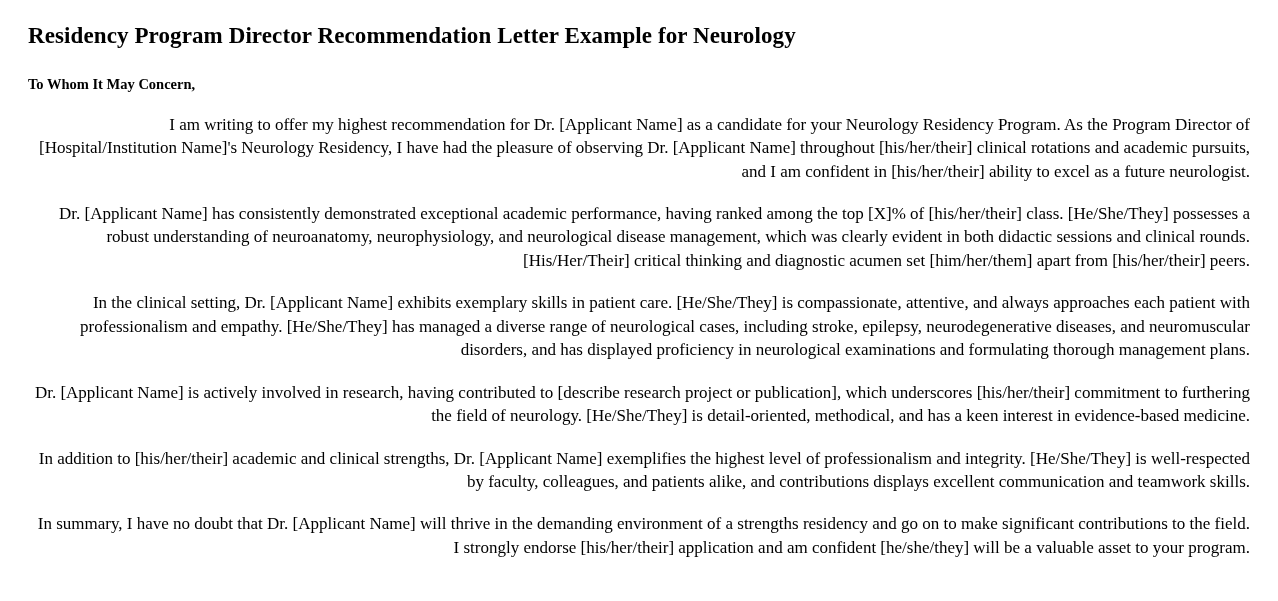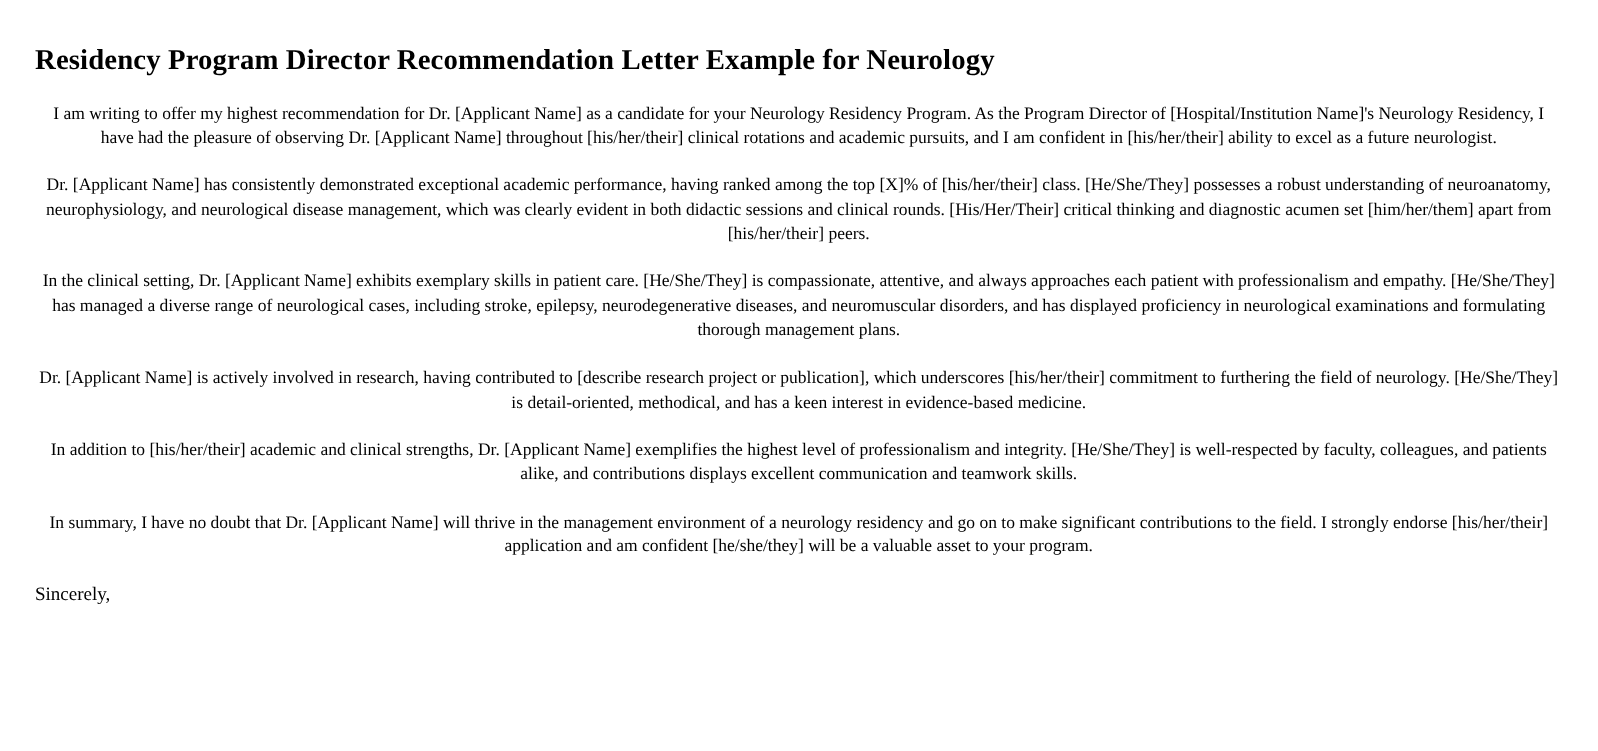--- a/index.html
+++ b/index.html
@@ -8,58 +8,58 @@
     background: #ffffff;
   }
   body {
     width: 1278px;
     height: 601px;
     font-family: "Liberation Serif", serif;
     color: #000000;
     overflow: hidden;
   }
   .page {
-    padding: 34px 28px 0 28px;
+    padding: 22px 28px 0 28px;
     box-sizing: border-box;
   }
   .doc-title {
     font-size: 23px;
     font-weight: bold;
     margin: 0 0 0 0;
     line-height: 1.25;
     letter-spacing: 0.1px;
   }
   .salutation {
     font-size: 14.5px;
     font-weight: bold;
     margin: 24px 0 0 0;
     line-height: 1.3;
   }
   .para {
-    font-size: 14px;
+    font-size: 17px;
     line-height: 1.38;
     margin: 19px 0 0 0;
-    text-align: center;
+    text-align: right;
   }
   .closing {
     font-size: 15.2px;
     line-height: 1.38;
     margin: 19px 0 0 0;
   }
 </style>
 </head>
 <body>
 
 <div class="page">
 
   <h1 class="doc-title">Residency Program Director Recommendation Letter Example for Neurology</h1>
 
+  <p class="salutation">To Whom It May Concern,</p>
 
   <p class="para">I am writing to offer my highest recommendation for Dr. [Applicant Name] as a candidate for your Neurology Residency Program. As the Program Director of [Hospital/Institution Name]'s Neurology Residency, I have had the pleasure of observing Dr. [Applicant Name] throughout [his/her/their] clinical rotations and academic pursuits, and I am confident in [his/her/their] ability to excel as a future neurologist.</p>
   <p class="para">Dr. [Applicant Name] has consistently demonstrated exceptional academic performance, having ranked among the top [X]% of [his/her/their] class. [He/She/They] possesses a robust understanding of neuroanatomy, neurophysiology, and neurological disease management, which was clearly evident in both didactic sessions and clinical rounds. [His/Her/Their] critical thinking and diagnostic acumen set [him/her/them] apart from [his/her/their] peers.</p>
   <p class="para">In the clinical setting, Dr. [Applicant Name] exhibits exemplary skills in patient care. [He/She/They] is compassionate, attentive, and always approaches each patient with professionalism and empathy. [He/She/They] has managed a diverse range of neurological cases, including stroke, epilepsy, neurodegenerative diseases, and neuromuscular disorders, and has displayed proficiency in neurological examinations and formulating thorough management plans.</p>
   <p class="para">Dr. [Applicant Name] is actively involved in research, having contributed to [describe research project or publication], which underscores [his/her/their] commitment to furthering the field of neurology. [He/She/They] is detail-oriented, methodical, and has a keen interest in evidence-based medicine.</p>
   <p class="para">In addition to [his/her/their] academic and clinical strengths, Dr. [Applicant Name] exemplifies the highest level of professionalism and integrity. [He/She/They] is well-respected by faculty, colleagues, and patients alike, and contributions displays excellent communication and teamwork skills.</p>
-  <p class="para">In summary, I have no doubt that Dr. [Applicant Name] will thrive in the management environment of a neurology residency and go on to make significant contributions to the field. I strongly endorse [his/her/their] application and am confident [he/she/they] will be a valuable asset to your program.</p>
+  <p class="para">In summary, I have no doubt that Dr. [Applicant Name] will thrive in the demanding environment of a strengths residency and go on to make significant contributions to the field. I strongly endorse [his/her/their] application and am confident [he/she/they] will be a valuable asset to your program.</p>
 
-  <p class="closing">Sincerely,</p>
 
 </div>
 
 </body></html>

